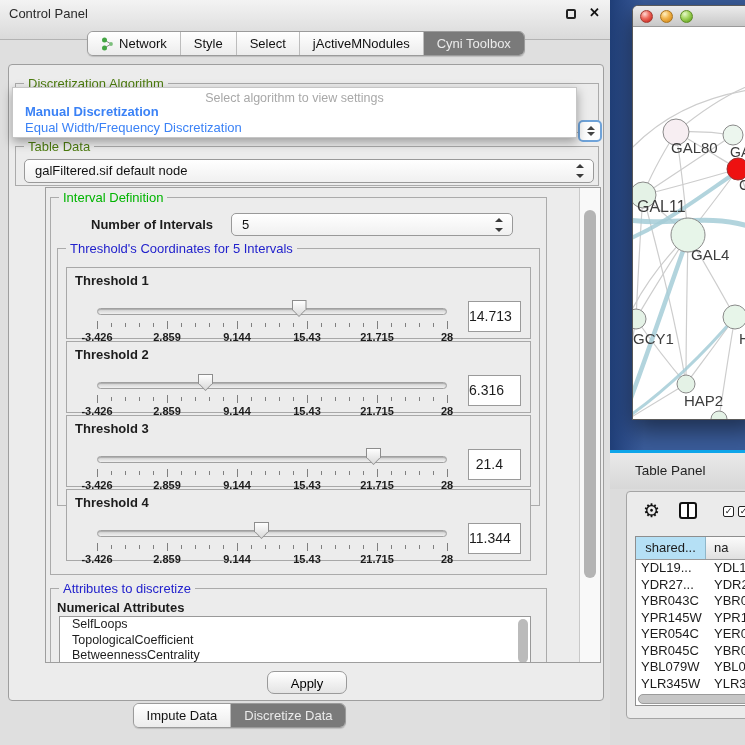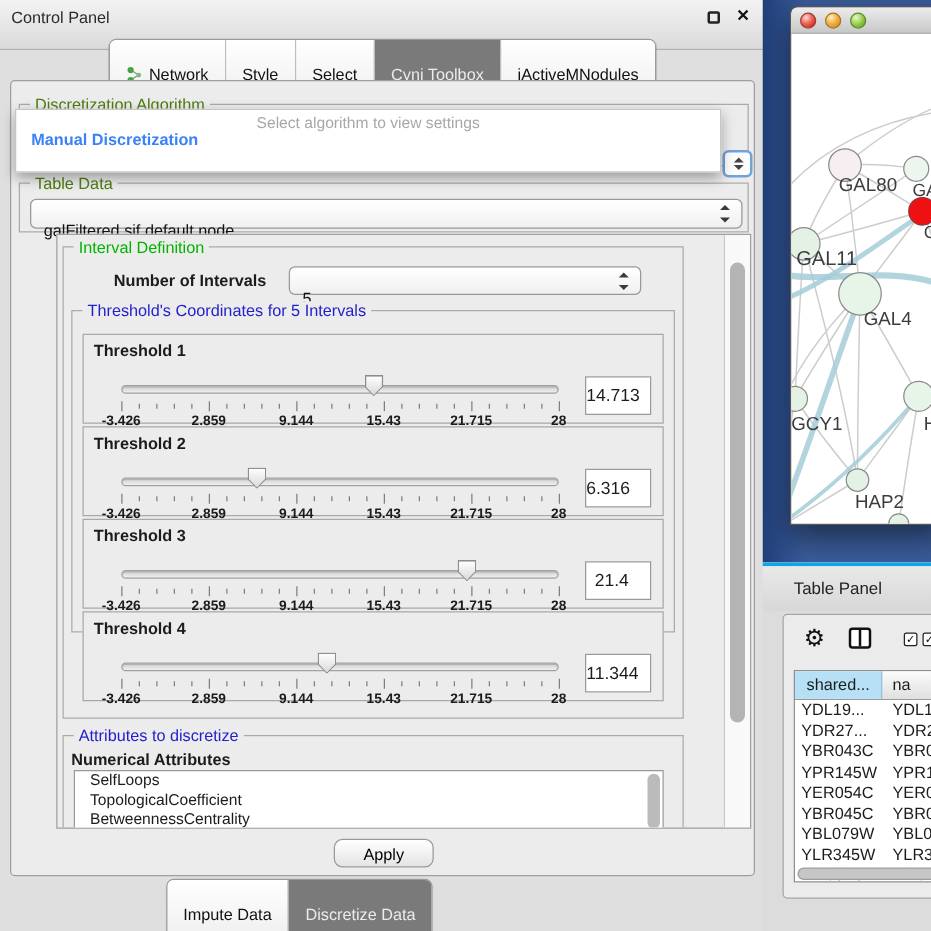--- a/index.html
+++ b/index.html
@@ -11,21 +11,21 @@
   .cpanel{position:absolute;left:0;top:0;width:612px;height:745px;background:#dfdfdf;}
   .titlebar{position:absolute;left:0;top:0;right:0;height:40px;
     background:linear-gradient(#f3f3f3,#dadada);border-bottom:1px solid #b3b3b3;}
   .titlebar .wt{position:absolute;left:9px;top:6px;font-size:13px;color:#2a2a2a;}
   .float-ic{position:absolute;right:36px;top:9px;width:10px;height:10px;border:2px solid #222;border-radius:2px;}
   .close-ic{position:absolute;right:12px;top:5px;font-size:13px;font-weight:bold;color:#111;}
 
   .tabbar{position:absolute;left:0;top:31px;right:0;height:30px;text-align:center;}
   .tabgroup{display:inline-flex;border:1px solid #9b9b9b;border-radius:6px;overflow:hidden;
     box-shadow:0 1px 1px rgba(0,0,0,.15);}
-  .seg{padding:20px 13px;font-size:13px;background:linear-gradient(#ffffff,#ececec);
+  .seg{padding:4px 13px;font-size:13px;background:linear-gradient(#ffffff,#ececec);
     border-right:1px solid #bdbdbd;white-space:nowrap;color:#111;}
   .seg:last-child{border-right:none;}
   .seg.sel{background:#7a7a7a;color:#ebebeb;}
 
   .mainpanel{position:absolute;left:8px;top:64px;width:596px;height:637px;
     background:#ececec;border:1px solid #9e9e9e;border-radius:4px;}
 
   .group{position:absolute;border:1px solid #ababab;}
   .gtitle{position:absolute;top:-8px;left:8px;background:#ececec;padding:0 4px;font-size:13px;white-space:nowrap;}
   .gtitle.blue{color:#2222cc;} .gtitle.green{color:#00b400;} .gtitle.dark{color:#4d7c0f;}
@@ -42,21 +42,21 @@
   .popup{position:absolute;left:12px;top:87px;width:565px;height:51px;background:#ffffff;
     border:1px solid #c6c6c6;box-shadow:0 4px 10px rgba(0,0,0,.35);z-index:40;}
   .popup .ph{height:16px;padding-top:3px;text-align:center;color:#a8a8a8;font-size:12.5px;}
   .popup .opt{height:16px;line-height:16px;padding-left:12px;font-size:13px;color:#3b82f6;white-space:nowrap;}
   .popup .opt.sel{font-weight:bold;}
 
   
   .tdata-group{left:6px;top:81px;width:584px;height:40px;}
   .combo{position:absolute;background:linear-gradient(#ffffff,#f0f0f0);border:1px solid #999;
     border-radius:5px;font-size:13px;color:#111;}
-  .combo .cv{position:absolute;left:10px;top:3px;white-space:nowrap;margin-top:14px;}
+  .combo .cv{position:absolute;left:10px;top:3px;white-space:nowrap;}
   .combo .sp{position:absolute;right:8px;top:50%;width:9px;height:14px;margin-top:-7px;}
   .combo .sp:before,.combo .sp:after{content:"";position:absolute;left:0;width:0;height:0;
     border-left:4.5px solid transparent;border-right:4.5px solid transparent;}
   .combo .sp:before{top:0;border-bottom:4.5px solid #3a3a3a;}
   .combo .sp:after{bottom:0;border-top:4.5px solid #3a3a3a;}
   .tdata-combo{left:8px;top:12px;width:570px;height:24px;}
 
   
   .scrollpane{position:absolute;left:36px;top:122px;width:556px;height:476px;
     border:1px solid #9e9e9e;background:#ececec;overflow:hidden;}
@@ -146,22 +146,22 @@
       <div class="tabgroup" id="tab-group">
           <div class="seg"><svg width="13" height="15" viewBox="0 0 13 15" style="margin-right:5px;vertical-align:-3px">
               <line x1="3.5" y1="4" x2="10" y2="8" stroke="#8a8a8a"></line>
               <line x1="3.5" y1="12" x2="10" y2="8" stroke="#8a8a8a"></line>
               <circle cx="3.5" cy="4" r="2.5" fill="#44a544"></circle>
               <circle cx="3.5" cy="12" r="2.5" fill="#44a544"></circle>
               <circle cx="10" cy="8" r="1.9" fill="#7cbf7c"></circle>
             </svg><span>Network</span></div>
           <div class="seg"><span>Style</span></div>
           <div class="seg"><span>Select</span></div>
+          <div class="seg"><span>jActiveMNodules</span></div>
           <div class="seg sel"><span>Cyni Toolbox</span></div>
-          <div class="seg"><span>jActiveMNodules</span></div>
         </div>
     </div>
 
     <div class="mainpanel">
 
       <div class="group algo-group">
         <span class="gtitle dark">Discretization Algorithm</span>
         <div class="combo-stub">
           <span class="ar up"></span>
           <span class="ar dn"></span>
@@ -497,16 +497,17 @@
           <div class="hsb"></div>
         </div>
       </div>
     </div>
   </div>
 
   <div class="popup">
     <div class="ph">Select algorithm to view settings</div>
     <div id="algo-options">
         <div class="opt sel">Manual Discretization</div>
+        <div class="opt">Equal Width/Frequency Discretization</div>
       </div>
   </div>
 
 </div>
 
 </body></html>

